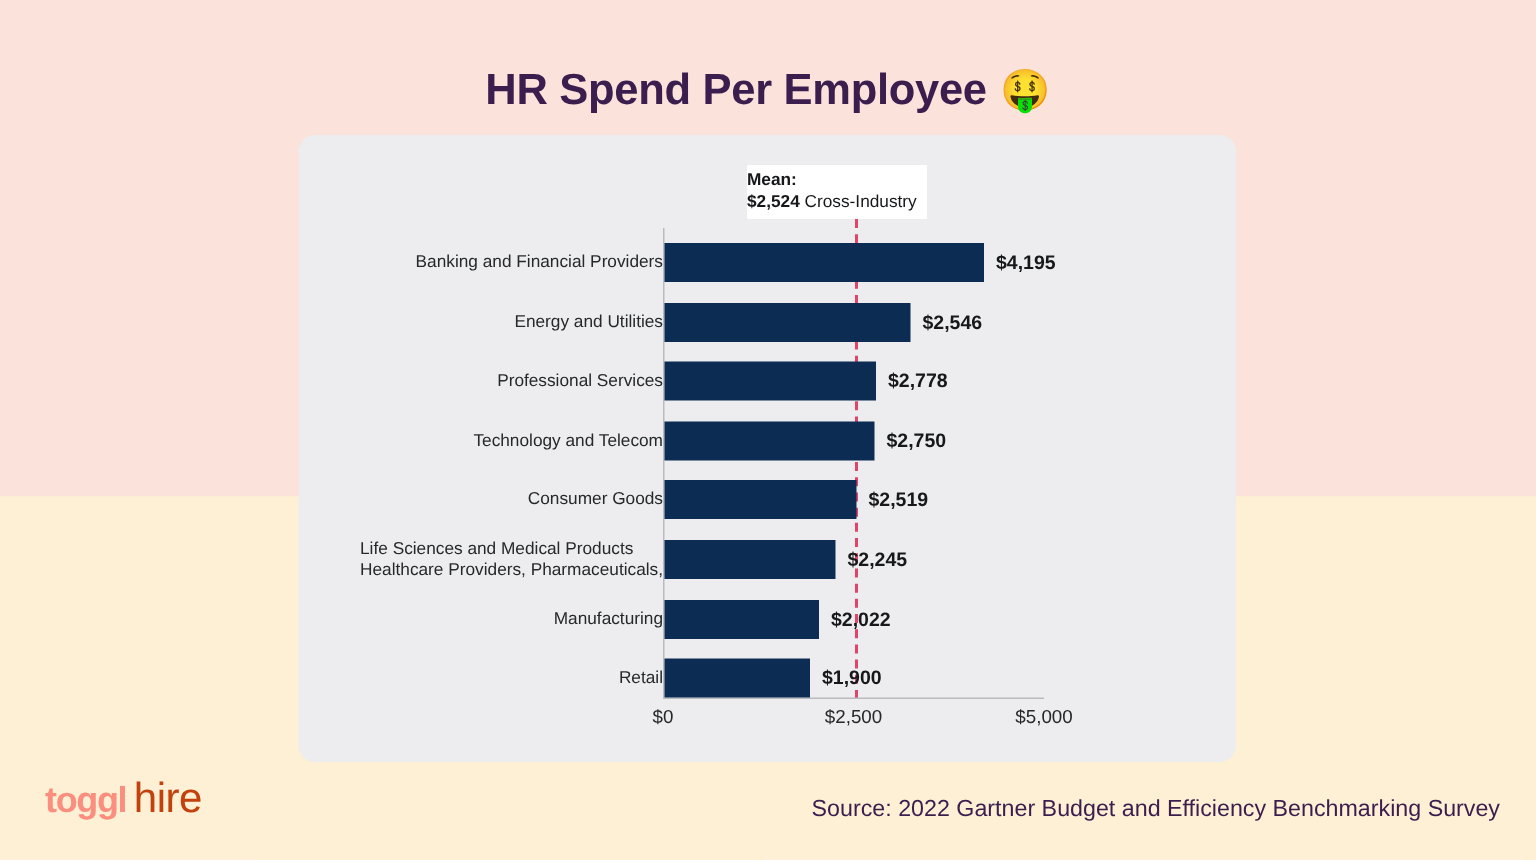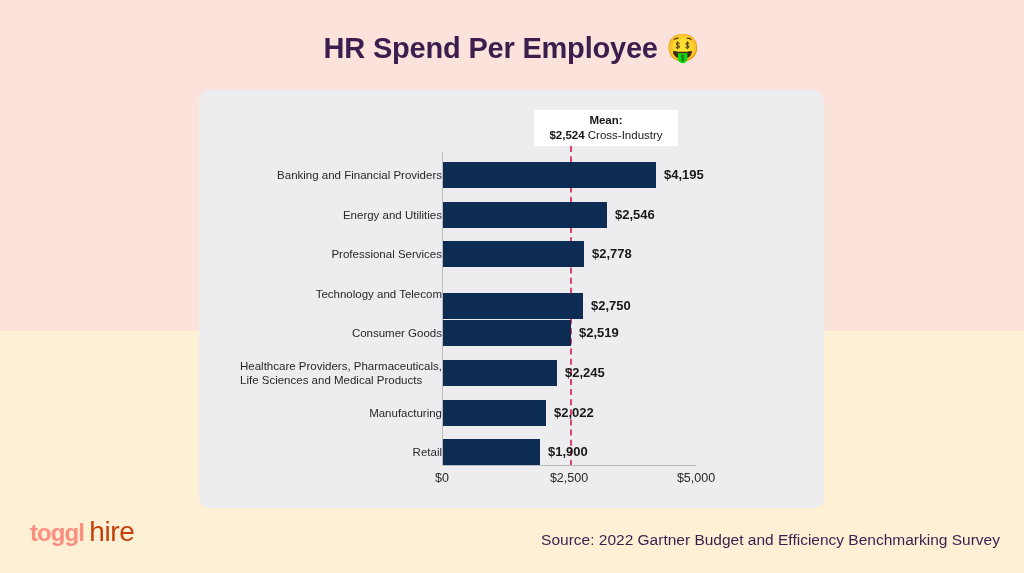--- a/index.html
+++ b/index.html
@@ -30,21 +30,21 @@
     position: absolute;
     left: 0; top: 331px;
     width: 1024px;
     height: 242px;
     background: #fef0d5;
   }
 
   
   #title-row {
     position: absolute;
-    left: 0; top: 32px;
+    left: 0; top: 44px;
     width: 1024px;
     text-align: center;
     white-space: nowrap;
   }
   #title-text {
     font-size: 29px;
     font-weight: bold;
     color: #3b1d4e;
     letter-spacing: -0.2px;
     vertical-align: middle;
@@ -64,27 +64,25 @@
     height: 418px;
     background: #ededef;
     border-radius: 11px;
   }
 
   
   #mean-box {
     position: absolute;
     left: 300px;
     top: 20px;
-    width: 144px;
+    width: 120px;
     height: 36px;
     background: #ffffff;
-    text-align: center;
     box-sizing: border-box;
     padding-top: 3px;
-    margin-left: 36px;
   }
   .mean-line1 {
     font-size: 11.5px;
     font-weight: bold;
     color: #17181a;
     line-height: 15px;
   }
   .mean-line2 {
     font-size: 11.5px;
     color: #17181a;
@@ -246,22 +244,22 @@
         <div class="cat-label" style="top: 95.2px;">
           <span style="display:block">Professional Services</span>
         </div>
         <div class="cat-label" style="top: 134.8px;">
           <span style="display:block">Technology and Telecom</span>
         </div>
         <div class="cat-label" style="top: 174.4px;">
           <span style="display:block">Consumer Goods</span>
         </div>
         <div class="cat-label" style="top: 207px;">
+          <span style="display:block">Life Sciences and Medical Products</span>
           <span style="display:block">Healthcare Providers, Pharmaceuticals,</span>
-          <span style="display:block">Life Sciences and Medical Products</span>
         </div>
         <div class="cat-label" style="top: 253.6px;">
           <span style="display:block">Manufacturing</span>
         </div>
         <div class="cat-label" style="top: 293.2px; padding-left: 43px;">
           <span style="display:block">Retail</span>
         </div>
       </div>
 
     <div id="plot">
@@ -272,21 +270,21 @@
           <div class="bar-value" style="left: 221px;">$4,195</div>
         </div>
         <div class="bar-row" style="top: 49.6px; width: 254px;">
           <div class="bar" style="width: 164px;"></div>
           <div class="bar-value" style="left: 172px;">$2,546</div>
         </div>
         <div class="bar-row" style="top: 89.2px; width: 254px;">
           <div class="bar" style="width: 141px;"></div>
           <div class="bar-value" style="left: 149px;">$2,778</div>
         </div>
-        <div class="bar-row" style="top: 128.8px; width: 254px; margin-top: 12px;">
+        <div class="bar-row" style="top: 128.8px; width: 254px;">
           <div class="bar" style="width: 140px;"></div>
           <div class="bar-value" style="left: 148px;">$2,750</div>
         </div>
         <div class="bar-row" style="top: 168.4px; width: 254px; padding-left: 40px;">
           <div class="bar" style="width: 128px;"></div>
           <div class="bar-value" style="left: 136px;">$2,519</div>
         </div>
         <div class="bar-row" style="top: 208px; width: 254px;">
           <div class="bar" style="width: 114px;"></div>
           <div class="bar-value" style="left: 122px;">$2,245</div>

